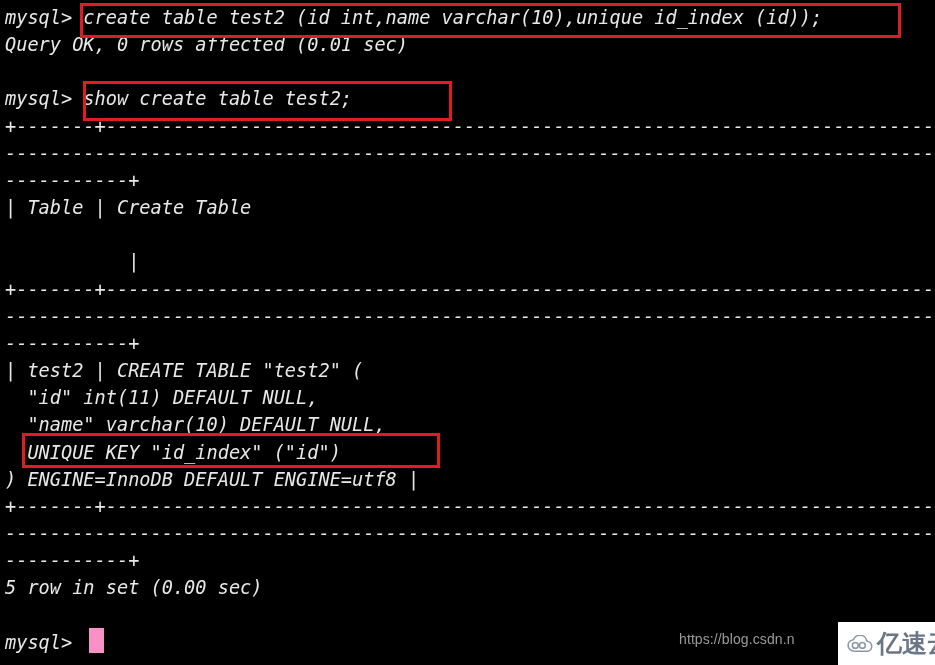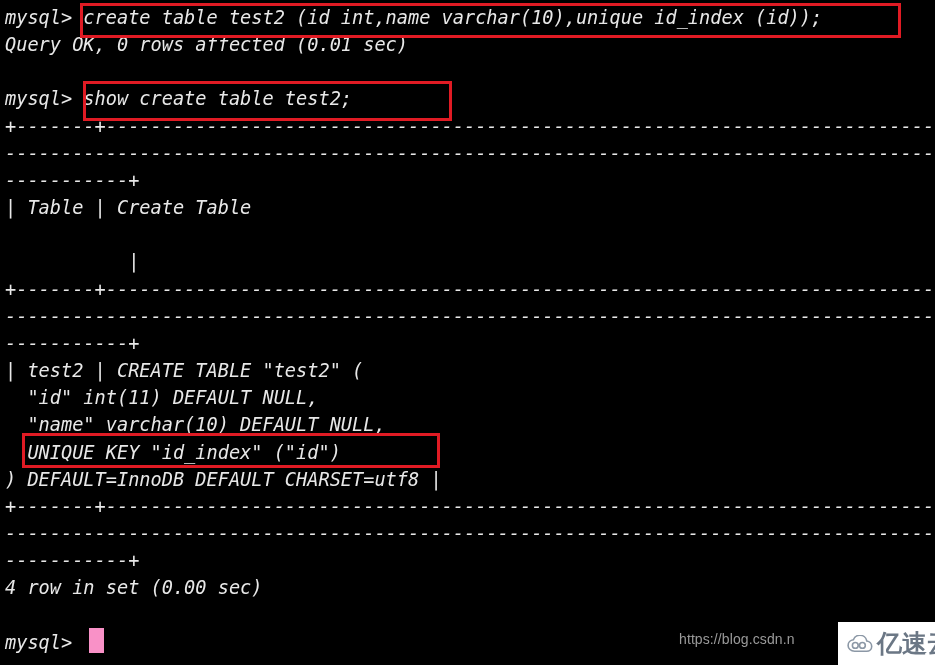--- a/index.html
+++ b/index.html
@@ -98,25 +98,25 @@
 <span class="term-line">| Table | Create Table</span>
 <span class="term-line"></span>
 <span class="term-line">           |</span>
 <span class="term-line">+-------+-----------------------------------------------------------------------------</span>
 <span class="term-line">--------------------------------------------------------------------------------------</span>
 <span class="term-line">-----------+</span>
 <span class="term-line">| test2 | CREATE TABLE "test2" (</span>
 <span class="term-line">  "id" int(11) DEFAULT NULL,</span>
 <span class="term-line">  "name" varchar(10) DEFAULT NULL,</span>
 <span class="term-line">  UNIQUE KEY "id_index" ("id")</span>
-<span class="term-line">) DEFAULT=InnoDB DEFAULT CHARSET=utf8 |</span>
+<span class="term-line">) ENGINE=InnoDB DEFAULT ENGINE=utf8 |</span>
 <span class="term-line">+-------+-----------------------------------------------------------------------------</span>
 <span class="term-line">--------------------------------------------------------------------------------------</span>
 <span class="term-line">-----------+</span>
-<span class="term-line">4 row in set (0.00 sec)</span>
+<span class="term-line">5 row in set (0.00 sec)</span>
 <span class="term-line"></span>
 <span class="term-line">mysql&gt;</span></pre>
 
   <div class="hl-box" style="left: 80px; top: 3px; width: 821px; height: 35px; border-color: rgb(224, 27, 36);"></div>
   <div class="hl-box" style="left: 83px; top: 81px; width: 369px; height: 40px; border-color: rgb(224, 27, 36);"></div>
   <div class="hl-box" style="left: 22px; top: 433px; width: 418px; height: 35px; border-color: rgb(224, 27, 36);"></div>
 
   <div id="cursor-block" style="left: 89px; top: 628px; width: 15px; height: 25px; background: rgb(249, 145, 199);"></div>
 
   <div id="csdn-watermark" style="left: 679px; top: 631px;">https://blog.csdn.n</div>

